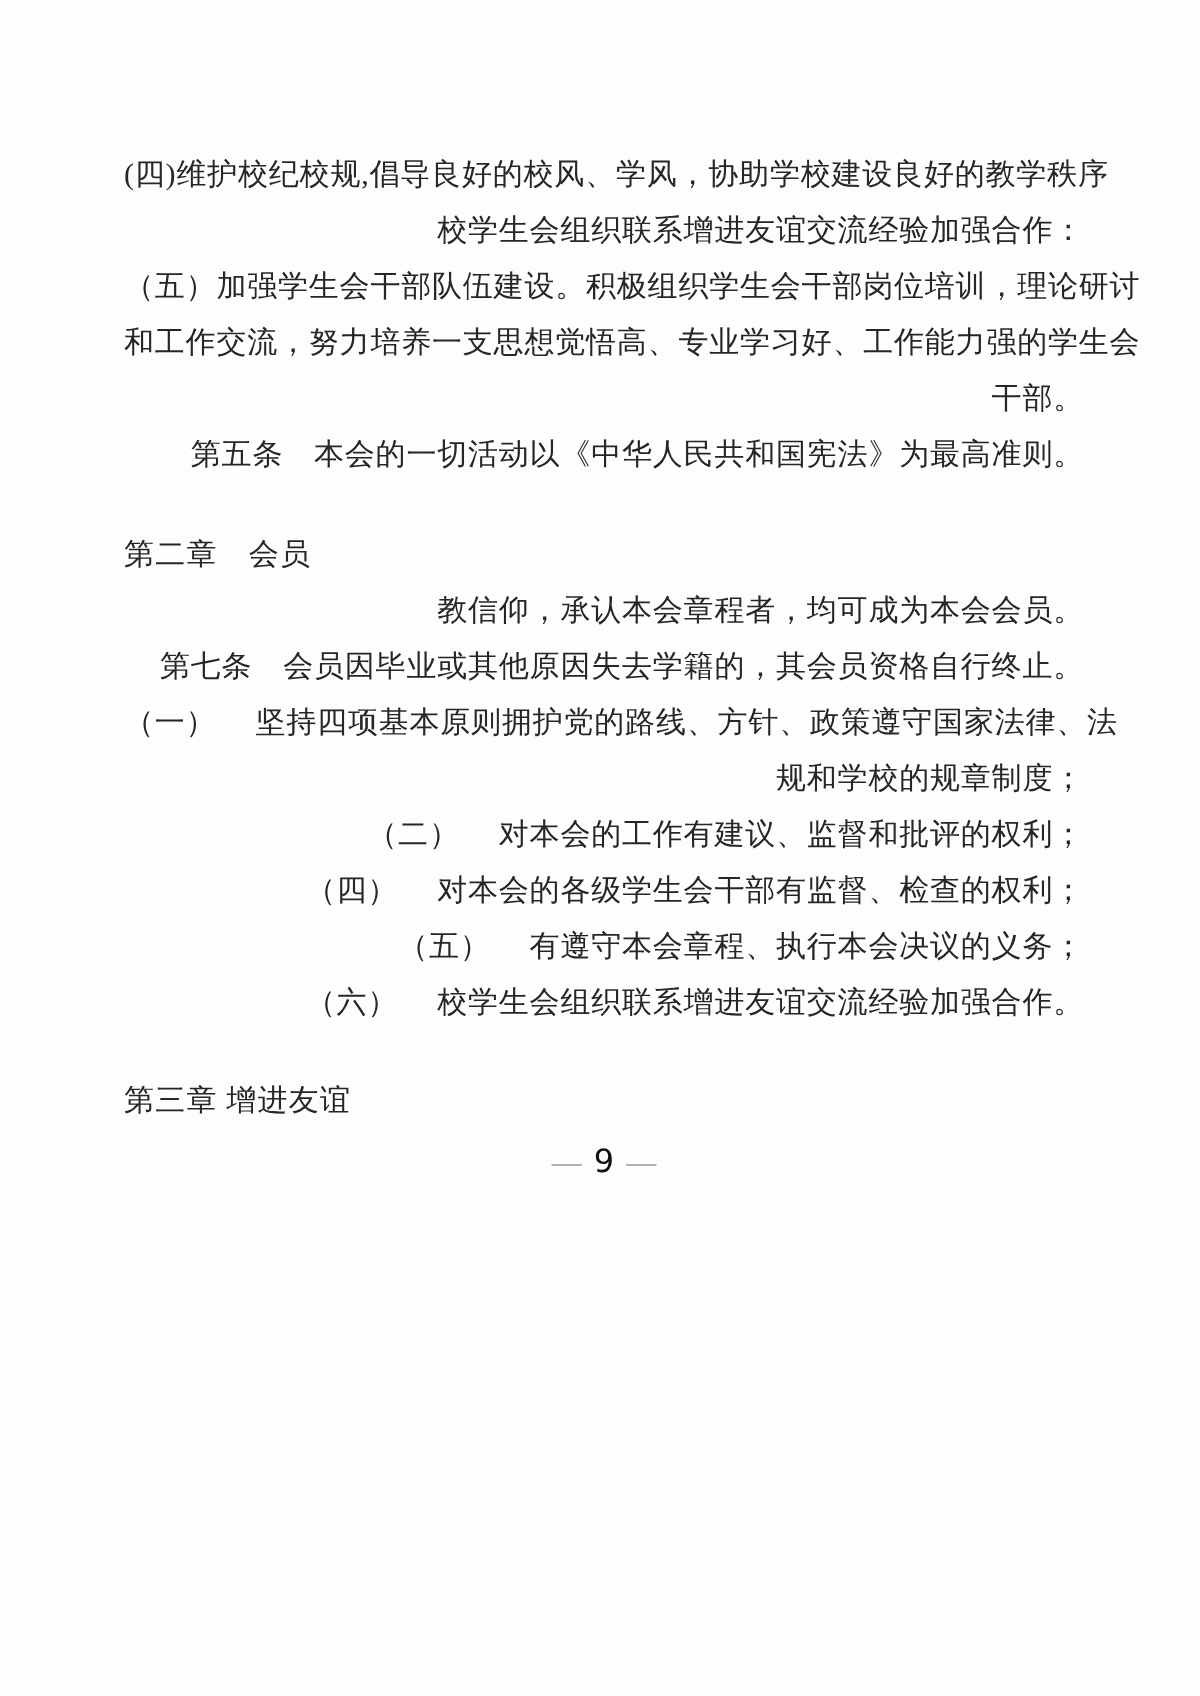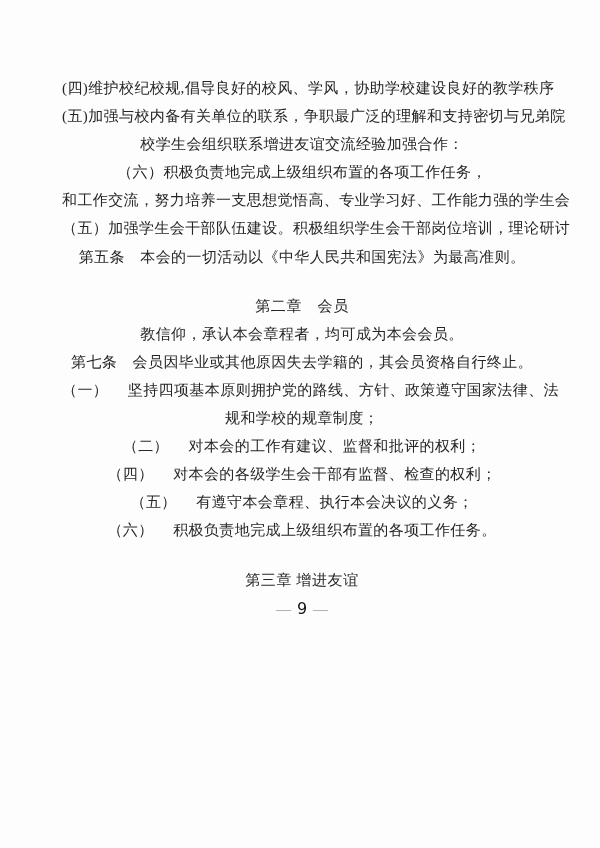--- a/index.html
+++ b/index.html
@@ -18,24 +18,24 @@
     font-family: "Liberation Serif", "DejaVu Serif", serif;
     color: #262626;
     overflow: hidden;
   }
   .doc-line {
     white-space: pre;
     font-size: 15px;
     line-height: 28.1px;
     height: 28.1px;
     letter-spacing: 0.4px;
-    text-align: center;
+    text-align: right;
   }
   .chapter-heading {
-    text-align: center;
+    text-align: left;
     margin-top: 21px;
     letter-spacing: 0.6px;
   }
   .page-footer {
     margin-top: 2px;
     text-align: center;
     font-size: 15px;
     line-height: 26px;
     white-space: pre;
   }
@@ -49,31 +49,30 @@
     font-family: "DejaVu Sans", "Liberation Sans", sans-serif;
     font-size: 16px;
   }
 </style>
 </head>
 <body>
 
 <div class="page">
   <div id="doc-lines">
       <div class="doc-line">(四)维护校纪校规,倡导良好的校风、学风，协助学校建设良好的教学秩序</div>
-      <div class="doc-line">(五)加强与校内备有关单位的联系，争职最广泛的理解和支持密切与兄弟院</div>
       <div class="doc-line">校学生会组织联系增进友谊交流经验加强合作：</div>
-      <div class="doc-line">（六）积极负责地完成上级组织布置的各项工作任务，</div>
+      <div class="doc-line">（五）加强学生会干部队伍建设。积极组织学生会干部岗位培训，理论研讨</div>
       <div class="doc-line">和工作交流，努力培养一支思想觉悟高、专业学习好、工作能力强的学生会</div>
-      <div class="doc-line">（五）加强学生会干部队伍建设。积极组织学生会干部岗位培训，理论研讨</div>
+      <div class="doc-line">干部。</div>
       <div class="doc-line">第五条　本会的一切活动以《中华人民共和国宪法》为最高准则。</div>
       <div class="doc-line chapter-heading">第二章　会员</div>
       <div class="doc-line">教信仰，承认本会章程者，均可成为本会会员。</div>
       <div class="doc-line">第七条　会员因毕业或其他原因失去学籍的，其会员资格自行终止。</div>
       <div class="doc-line">（一）　 坚持四项基本原则拥护党的路线、方针、政策遵守国家法律、法</div>
       <div class="doc-line">规和学校的规章制度；</div>
       <div class="doc-line">（二）　 对本会的工作有建议、监督和批评的权利；</div>
       <div class="doc-line">（四）　 对本会的各级学生会干部有监督、检查的权利；</div>
       <div class="doc-line">（五）　 有遵守本会章程、执行本会决议的义务；</div>
-      <div class="doc-line">（六）　 积极负责地完成上级组织布置的各项工作任务。</div>
+      <div class="doc-line">（六）　 校学生会组织联系增进友谊交流经验加强合作。</div>
       <div class="doc-line chapter-heading">第三章 增进友谊</div>
     </div>
   <div class="page-footer"><span class="footer-dash">—</span><span class="footer-number">9</span><span class="footer-dash">—</span></div>
 </div>
 
 </body></html>

